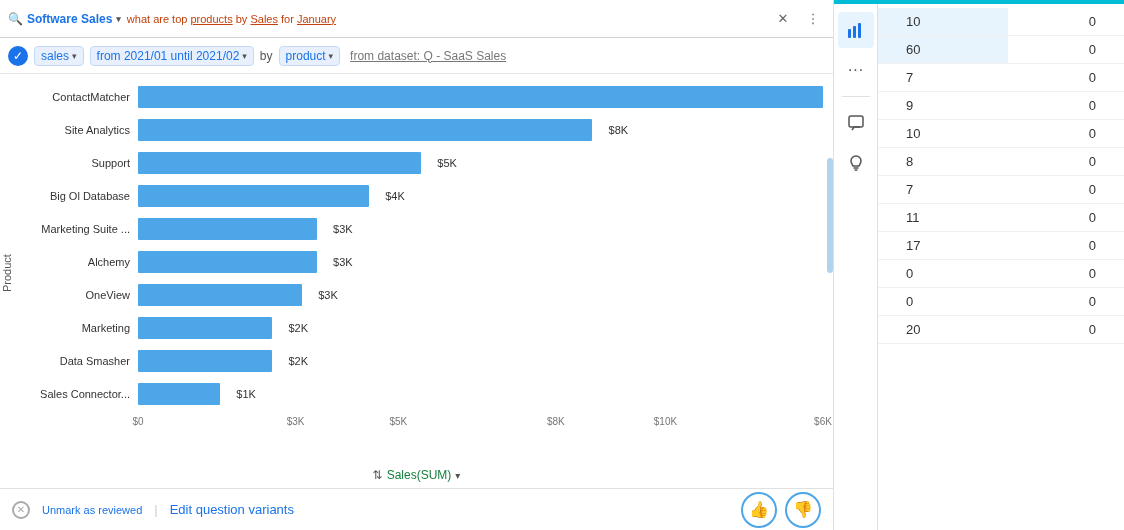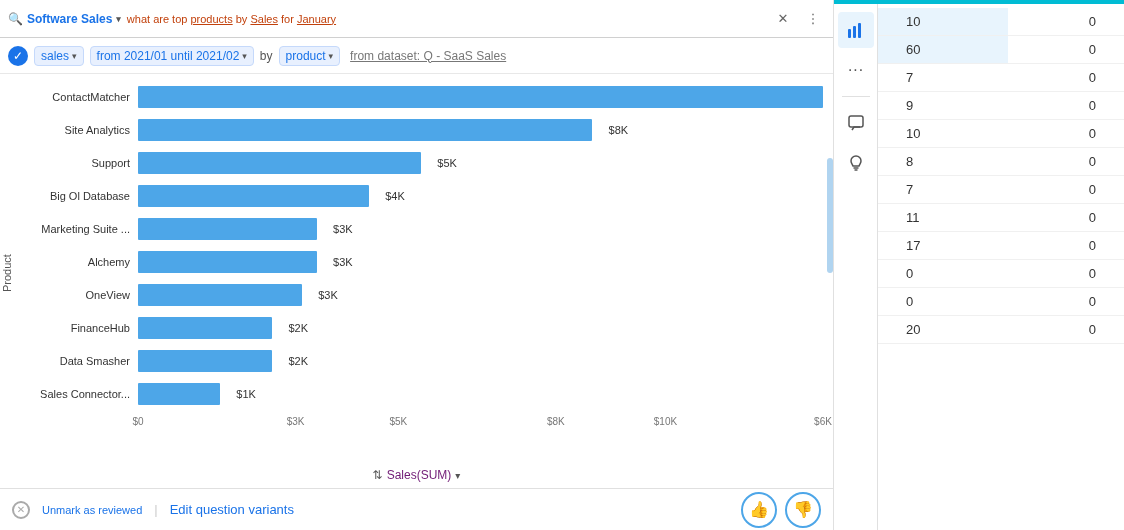--- a/index.html
+++ b/index.html
@@ -225,21 +225,21 @@
       gap: 4px;
     }
 
     .sort-icon {
       font-size: 12px;
       color: #555;
     }
 
     .measure-label {
       font-size: 12px;
-      color: #701a75;
+      color: #15803d;
       cursor: pointer;
     }
 
     .measure-arrow {
       font-size: 10px;
       color: #555;
     }
 
     
     .bottom-bar {
@@ -489,21 +489,21 @@
               </div>
               <div class="bar-row">
                 <div class="bar-label">OneView</div>
                 <div class="bar-track">
                   <div class="bar-fill" style="width: 23.913%;">
                     <span class="bar-value">$3K</span>
                   </div>
                 </div>
               </div>
               <div class="bar-row">
-                <div class="bar-label">FinanceHub</div>
+                <div class="bar-label">Marketing</div>
                 <div class="bar-track">
                   <div class="bar-fill" style="width: 19.5652%;">
                     <span class="bar-value">$2K</span>
                   </div>
                 </div>
               </div>
               <div class="bar-row">
                 <div class="bar-label">Data Smasher</div>
                 <div class="bar-track">
                   <div class="bar-fill" style="width: 19.5652%;">

